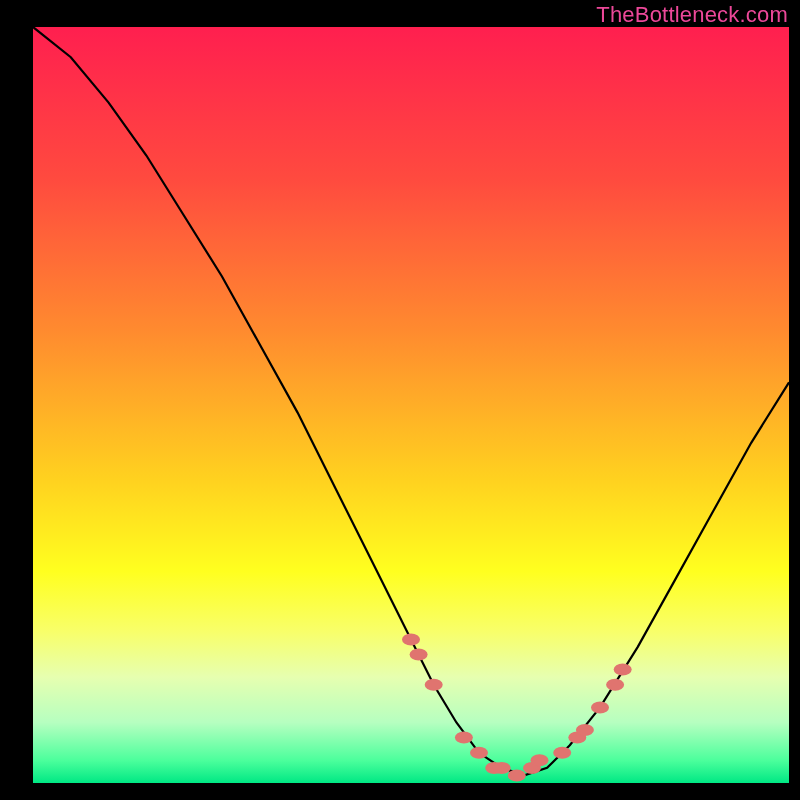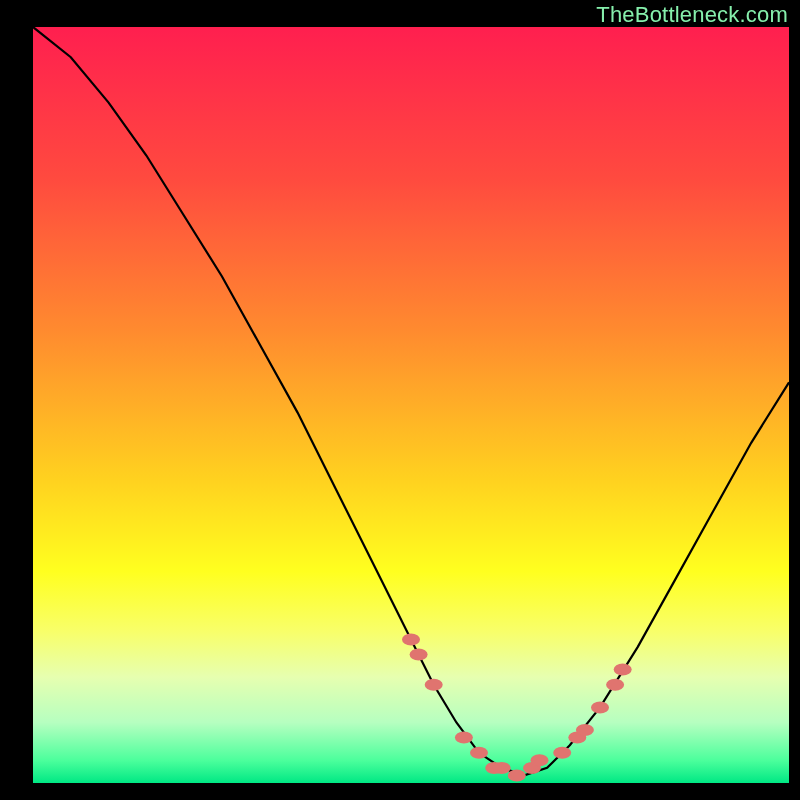--- a/index.html
+++ b/index.html
@@ -13,21 +13,21 @@
   }
   .wrap {
     position: relative;
     width: 800px;
     height: 800px;
   }
   .attribution {
     position: absolute;
     top: 2px;
     right: 12px;
-    color: #86efac;
+    color: #ec4899;
     font-size: 22px;
     font-weight: 500;
     letter-spacing: 0.2px;
     z-index: 5;
   }
   .plot {
     position: absolute;
     left: 33px;
     top: 27px;
     width: 756px;

